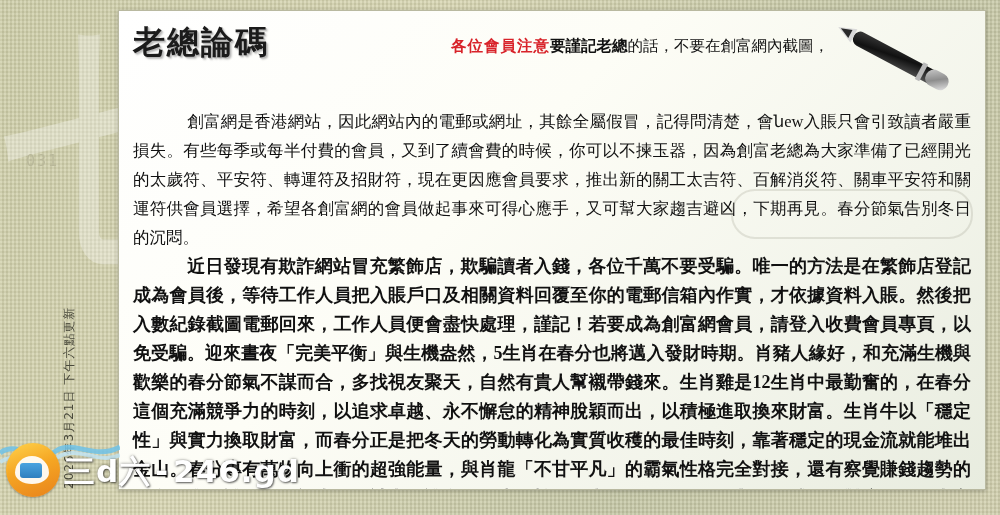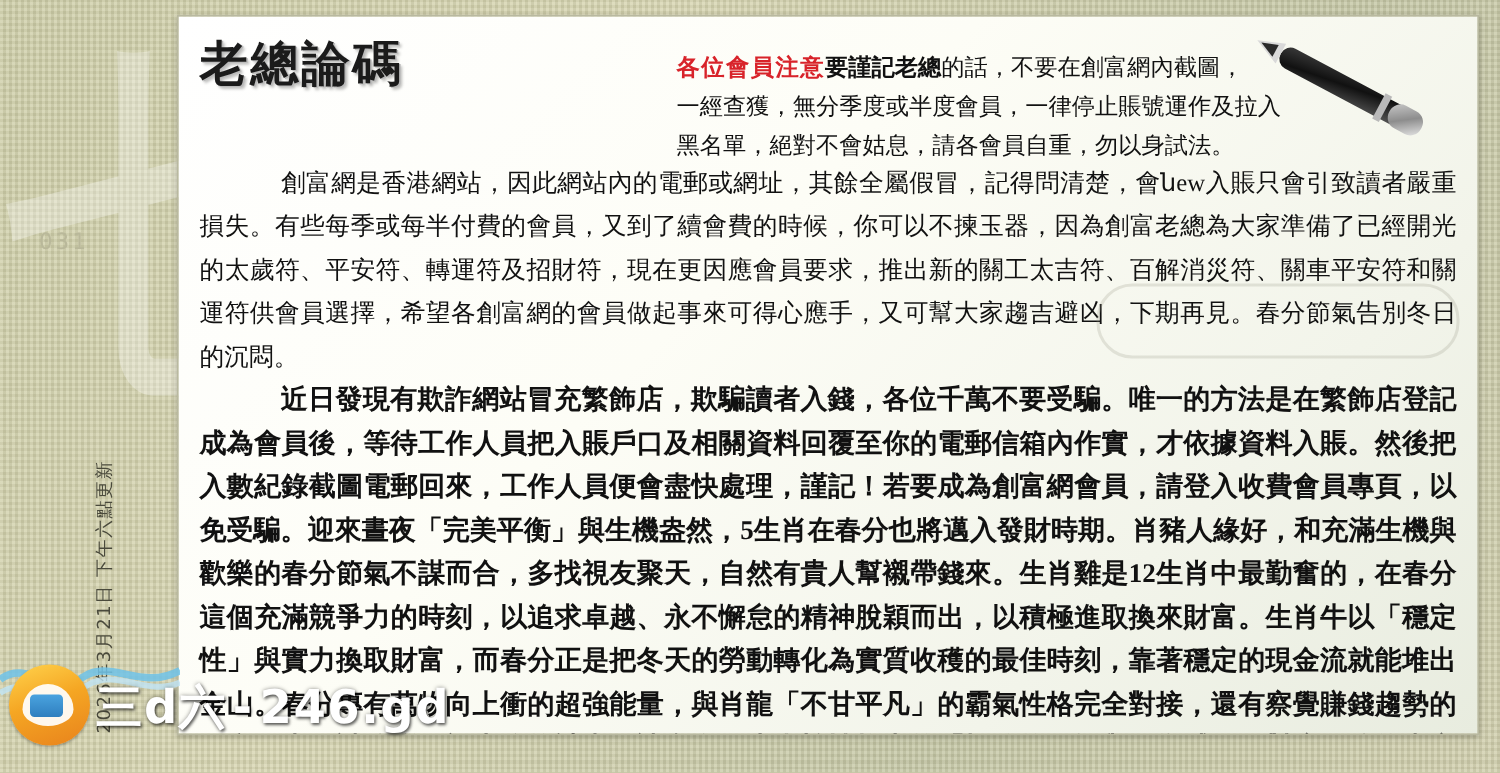--- a/index.html
+++ b/index.html
@@ -250,22 +250,21 @@
         <rect x="22" y="28" width="96" height="15" rx="7" fill="url(#penBody)"></rect>
         <rect x="104" y="27" width="24" height="17" rx="8" fill="url(#penCap)"></rect>
         <polygon points="22,28 4,35 22,43" fill="#d9d9d9"></polygon>
         <polygon points="18,31 7,35 18,40" fill="#2a2a2a"></polygon>
         <rect x="96" y="26" width="5" height="19" fill="#b9b9b9"></rect>
       </g>
     </svg>
 
     <div class="intro-block">
       <span class="intro-red">各位會員注意</span><span class="intro-strong">要謹記</span><span class="intro-strong">老總</span><span>的話，不要在創富網內截圖，</span><br>
-      <span>一經查獲，無分季度或半度會員，一律停止賬號運作及拉入</span><br>
-      <span>黑名單，絕對不會姑息，請各會員自重，勿以身試法。</span>
+      <br>
     </div>
 
     <div class="body-text">
       <p><span class="indent"></span><span>創富網是香港網站，因此網站內的電郵或網址，其餘全屬假冒，記得問清楚，會նew入賬只會引致讀者嚴重損失。有些每季或每半付費的會員，又到了續會費的時候，你可以不揀玉器，因為創富老總為大家準備了已經開光的太歲符、平安符、轉運符及招財符，現在更因應會員要求，推出新的關工太吉符、百解消災符、關車平安符和關運符供會員選擇，希望各創富網的會員做起事來可得心應手，又可幫大家趨吉避凶，下期再見。春分節氣告別冬日的沉悶。</span></p>
       <p><span class="indent"></span><span class="lead">近日發現有欺詐網站冒充繁飾店，欺騙讀者入錢，各位千萬不要受騙。唯一的方法是在繁飾店登記成為會員後，等待工作人員把入賬戶口及相關資料回覆至你的電郵信箱內作實，才依據資料入賬。然後把入數紀錄截圖電郵回來，工作人員便會盡快處理，謹記！若要成為創富網會員，請登入收費會員專頁，以免受騙。迎來晝夜「完美平衡」與生機盎然，5生肖在春分也將邁入發財時期。肖豬人緣好，和充滿生機與歡樂的春分節氣不謀而合，多找視友聚天，自然有貴人幫襯帶錢來。生肖雞是12生肖中最勤奮的，在春分這個充滿競爭力的時刻，以追求卓越、永不懈怠的精神脫穎而出，以積極進取換來財富。生肖牛以「穩定性」與實力換取財富，而春分正是把冬天的勞動轉化為實質收穫的最佳時刻，靠著穩定的現金流就能堆出金山。春分專有萬物向上衝的超強能量，與肖龍「不甘平凡」的霸氣性格完全對接，還有察覺賺錢趨勢的銳利眼光，試將腦子裡大膽的計畫付諸實際。生肖蛇性格中的「極致的理智與平衡感」，對應春分的晝夜平衡，細膩的分析能力有助於從別人忽略的細節中找到致富密碼，再見，老總論碼。</span></p>
     </div>
 
     <div class="stamp"></div>
   </div>
 

